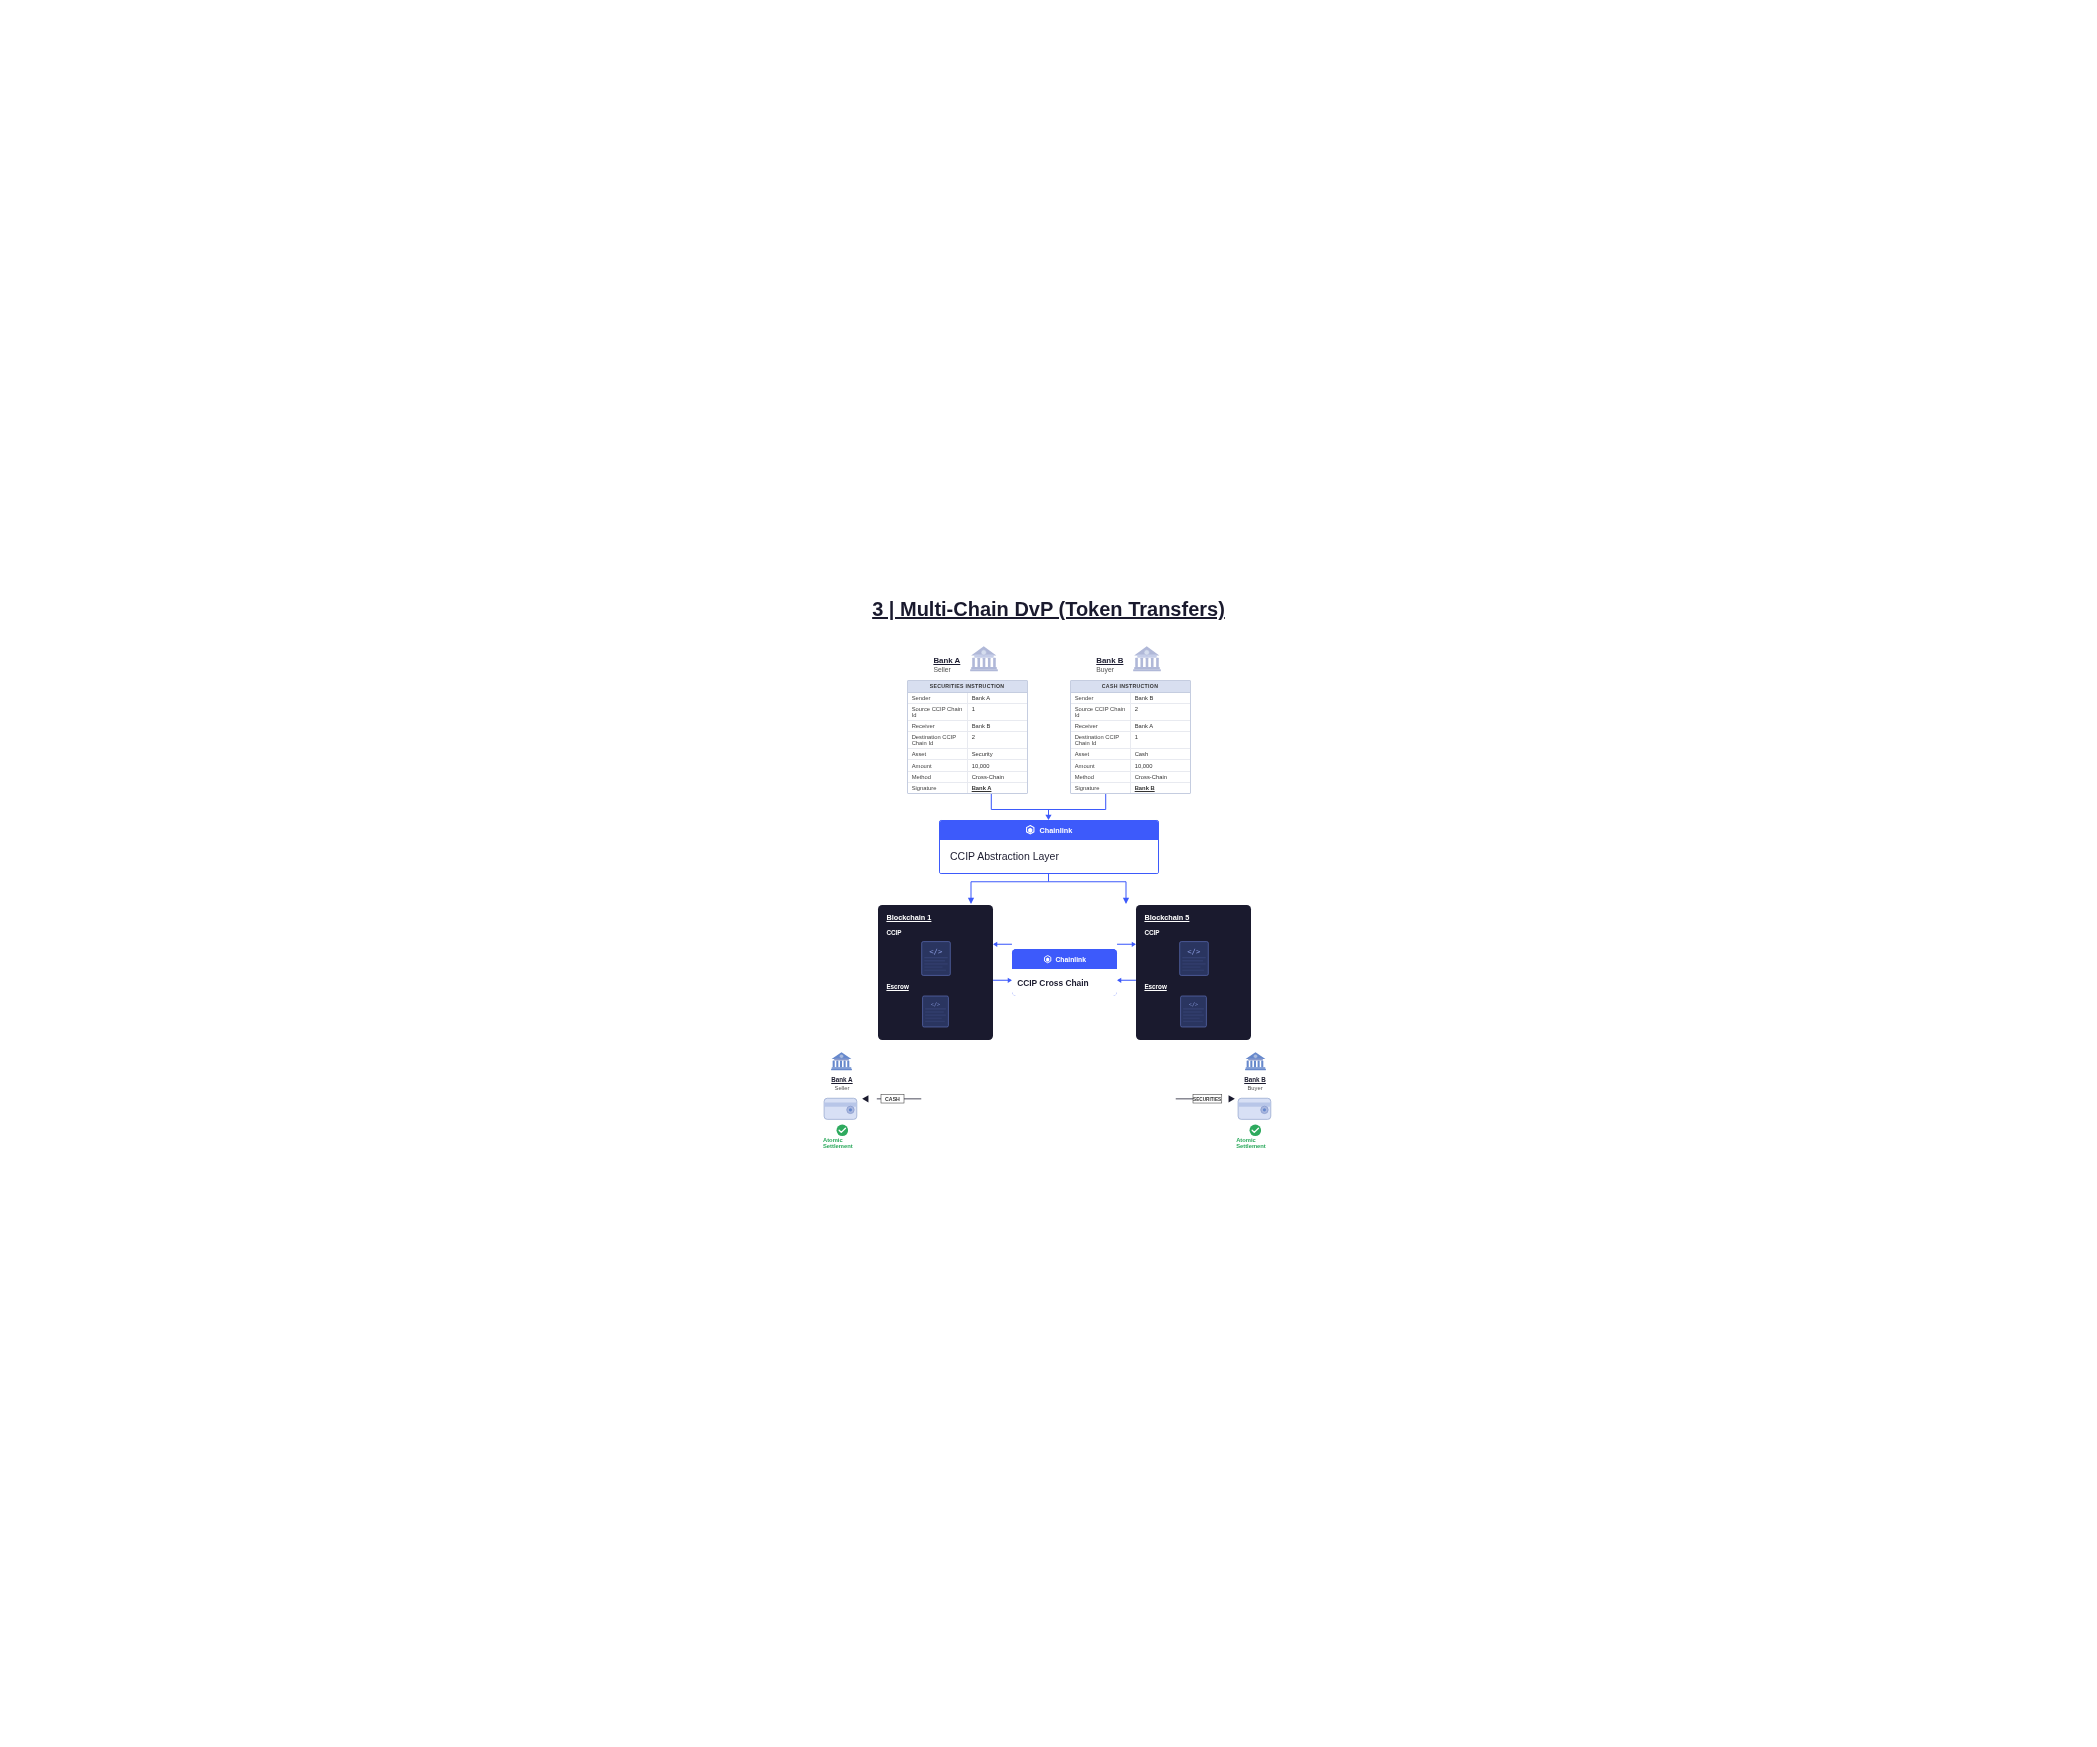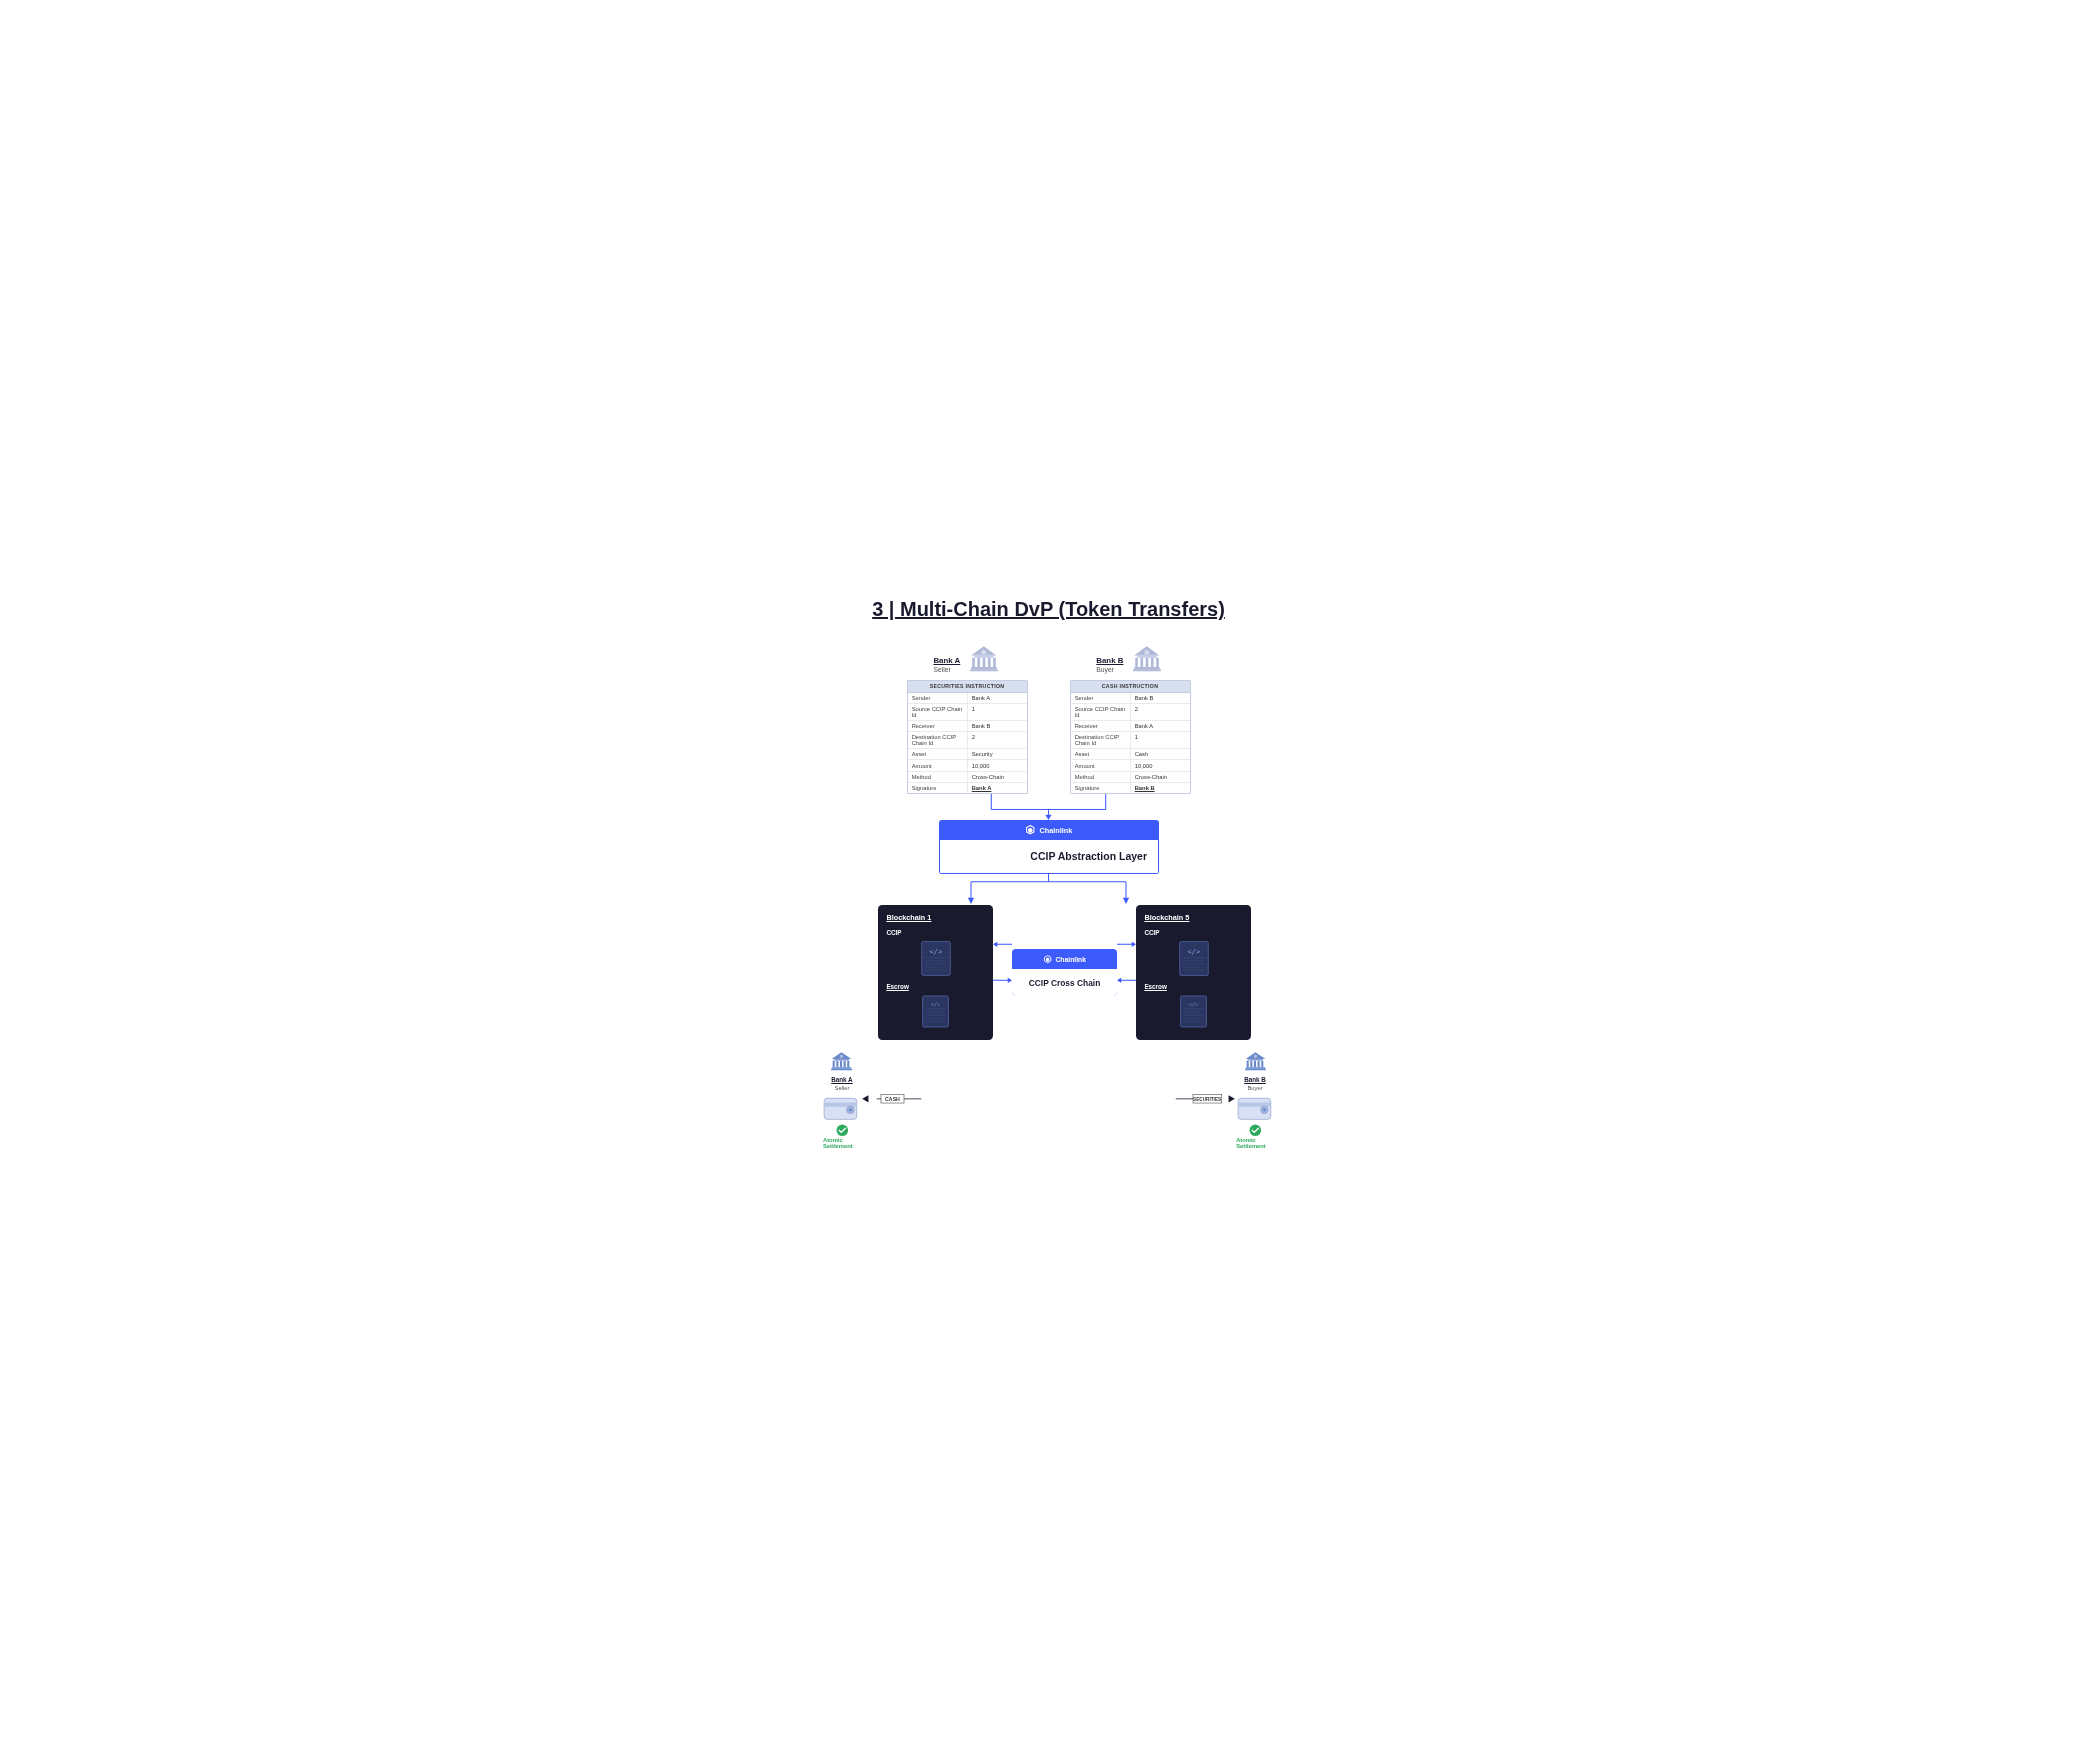--- a/index.html
+++ b/index.html
@@ -99,24 +99,24 @@
       align-items: center;
       justify-content: center;
       gap: 4.2px;
       padding: 4.2px 8.4px;
       color: white;
       font-size: 7.3px;
       font-weight: 600;
     }
     .ccip-layer-body {
       background: #fff;
-      text-align: right;
+      text-align: left;
       padding: 10.5px;
       font-size: 10.5px;
-      font-weight: 700;
+      font-weight: 400;
       color: #1a1a2e;
     }
     .blockchain-box {
       background: #1a1a2e;
       border-radius: 4.2px;
       padding: 8.4px 8.4px 10.5px;
       width: 115px;
       color: white;
       position: relative;
     }
@@ -158,21 +158,21 @@
       align-items: center;
       justify-content: center;
       gap: 3.1px;
       padding: 5.2px 6.3px;
       color: white;
       font-size: 6.8px;
       font-weight: 600;
     }
     .ccip-cross-body {
       background: white;
-      text-align: center;
+      text-align: left;
       padding: 8.4px 5.2px;
       font-size: 8.4px;
       font-weight: 700;
       color: #1a1a2e;
     }
 
     .main-diagram {
       position: relative;
       width: 451px;
       margin: 0 auto;

